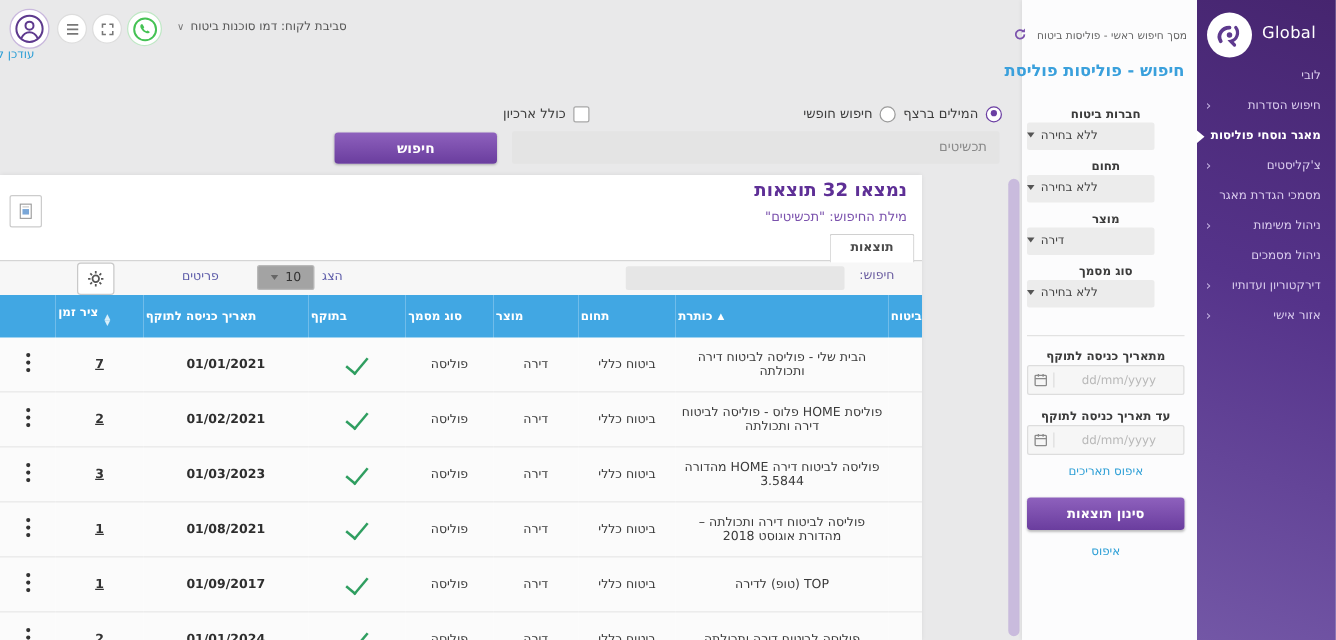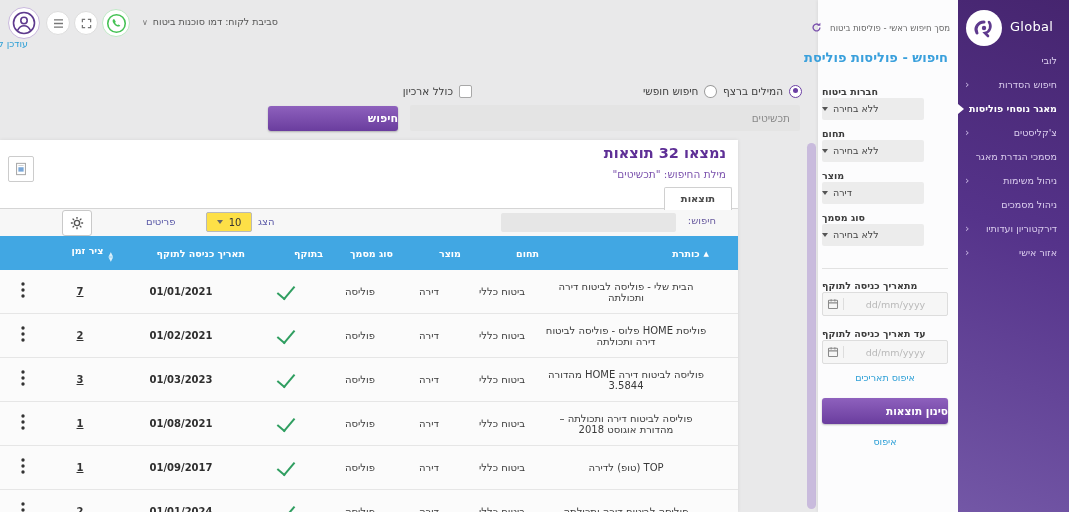--- a/index.html
+++ b/index.html
@@ -23,31 +23,31 @@
     padding-left:16px;padding-right:12px;text-align:right;font-size:9.5px;color:#dccfef;cursor:pointer;white-space:nowrap;overflow:hidden}
   .nav-item.active{color:#fff;font-weight:bold}
   .chev{position:absolute;left:7px;top:0;font-size:11px;color:#c6b4e2}
   .active-marker{position:absolute;left:0;top:6px;width:0;height:0;
     border-left:6px solid #fff;border-top:5px solid transparent;border-bottom:5px solid transparent}
   
   .filter-panel{position:absolute;left:818px;top:0;width:140px;height:512px;background:#fcfcfd;box-shadow:-1px 0 3px rgba(0,0,0,.06)}
   .crumb{position:absolute;left:822px;top:22px;width:128px;text-align:right;font-size:8.5px;color:#666;white-space:nowrap;direction:rtl}
   .crumb svg{vertical-align:-2px;margin-right:5px}
   .page-title{position:absolute;left:822px;top:50px;width:126px;text-align:right;font-size:13px;font-weight:bold;color:#3aa0dc;white-space:nowrap}
-  .fld-label{position:absolute;left:822px;width:126px;text-align:left;font-size:9.5px;font-weight:bold;color:#3c3c3c}
+  .fld-label{position:absolute;left:822px;width:126px;text-align:center;font-size:9.5px;font-weight:bold;color:#3c3c3c}
   .sel-box{position:absolute;left:822px;width:102px;height:22px;box-sizing:border-box;background:#ececec;border-radius:2px;
     font-size:9.5px;color:#444;text-align:left;line-height:22px;cursor:pointer}
   .sel-caret{display:inline-block;width:0;height:0;border-top:4px solid #555;border-left:3.5px solid transparent;border-right:3.5px solid transparent;margin-right:5px;vertical-align:1px}
   .panel-divider{position:absolute;left:822px;top:268px;width:126px;border-top:1px solid #e2e2e2}
   .date-input{position:absolute;left:822px;width:126px;height:24px;box-sizing:border-box;background:#f6f6f6;border:1px solid #ddd;border-radius:2px;
     display:flex;direction:ltr;align-items:center;cursor:text}
   .date-input .cal{padding:0 4px;border-right:1px solid #ddd;display:flex;align-items:center}
   .date-ph{flex:1;text-align:center;font-size:9.5px;color:#b9b9b9;direction:ltr}
   .blue-link{position:absolute;left:822px;width:126px;text-align:center;font-size:9.5px;color:#2d9fd6;cursor:pointer}
-  .purple-btn{background:linear-gradient(180deg,#8e61bd,#6a3d9e);color:#fff;font-weight:bold;border-radius:3px;cursor:pointer;
+  .purple-btn{background:linear-gradient(180deg,#8e61bd,#6a3d9e);color:#fff;font-weight:bold;text-align:center;border-radius:3px;cursor:pointer;
     box-shadow:0 1px 2px rgba(0,0,0,.25)}
   .filter-btn{position:absolute;left:822px;top:398px;width:126px;height:26px;line-height:26px;font-size:10.5px}
   
   .opt-group{position:absolute;top:83px;height:16px;display:flex;direction:rtl;align-items:center;cursor:pointer}
   .radio{width:13px;height:13px;border-radius:50%;background:#fff;border:1.5px solid #9b9b9b;box-sizing:border-box;margin-left:6px;position:relative}
   .radio.checked{border-color:#6b3fa3}
   .radio.checked::after{content:"";position:absolute;left:2.5px;top:2.5px;width:5px;height:5px;border-radius:50%;background:#6b3fa3}
   .checkbox{width:13px;height:13px;border:1.5px solid #a8a8a8;border-radius:2px;background:#fff;box-sizing:border-box;margin-left:6px}
   .opt-label{font-size:10.5px;color:#3d3d3d;white-space:nowrap}
   .search-input{position:absolute;left:410px;top:105px;width:390px;height:26px;box-sizing:border-box;background:#e4e4e4;border-radius:2px;
@@ -59,29 +59,29 @@
   .res-query{position:absolute;top:28px;right:12px;font-size:10.5px;color:#7b52ad}
   .export-btn{position:absolute;top:16px;left:8px;width:24px;height:24px;border:1px solid #ccc;border-radius:2px;background:#fff;
     display:flex;align-items:center;justify-content:center;cursor:pointer}
   .tab{position:absolute;top:47px;right:6px;width:66px;height:22px;line-height:22px;background:#fff;border:1px solid #d0d0d0;border-bottom:none;
     text-align:center;font-size:10px;font-weight:bold;color:#4a4a4a;z-index:2;border-radius:2px 2px 0 0;cursor:pointer}
   .tab-line{position:absolute;top:68px;left:0;width:806px;border-top:1px solid #d5d5d5;z-index:1}
   .filter-row{position:absolute;top:69px;left:0;width:806px;height:27px;background:#f7f7f7}
   .qs-label{position:absolute;top:75px;right:22px;font-size:10px;color:#6a5ca0}
   .qs-input{position:absolute;top:73px;right:62px;width:175px;height:19px;background:#e6e6e6;border-radius:2px;cursor:text}
   .show-label{position:absolute;top:76px;left:258px;font-size:10px;color:#5b5aa8}
-  .size-select{position:absolute;top:72px;left:206px;width:46px;height:20px;box-sizing:border-box;border:1px solid #b9b9b9;border-radius:2px;background:#fde047;
+  .size-select{position:absolute;top:72px;left:206px;width:46px;height:20px;box-sizing:border-box;border:1px solid #b9b9b9;border-radius:2px;background:#a3a3a3;
     font-size:10px;color:#333;display:flex;direction:rtl;align-items:center;justify-content:center;cursor:pointer}
   .size-select .sel-caret{border-top-color:#666;margin-right:0;margin-left:0;margin-right:6px}
   .items-label{position:absolute;top:76px;left:146px;font-size:10px;color:#5b5aa8}
   .gear-btn{position:absolute;top:70px;left:62px;width:28px;height:24px;border:1px solid #c9c9c9;border-radius:3px;background:#fff;
     display:flex;align-items:center;justify-content:center;cursor:pointer}
   
   .results-table{position:absolute;top:96px;left:0;width:806px;border-collapse:collapse;direction:rtl;table-layout:fixed}
-  .results-table th{background:#41a7e3;color:#fff;font-size:9.5px;font-weight:bold;height:34px;padding:0 2px;text-align:right;white-space:nowrap;overflow:hidden}
+  .results-table th{background:#41a7e3;color:#fff;font-size:9.5px;font-weight:bold;height:34px;padding:0 2px;text-align:left;white-space:nowrap;overflow:hidden}
   .results-table td{background:#fbfbfb;border-top:1px solid #e6e6e6;height:43px;padding:0 3px;text-align:center;font-size:10px;color:#3a3a3a;overflow:hidden}
   .results-table tbody tr:first-child td{border-top:none}
   .sort-asc{font-size:7px;color:#fff;margin-left:4px;vertical-align:1px}
   .updown{display:inline-flex;flex-direction:column;font-size:6px;line-height:5px;color:#d9effa;margin-left:5px;vertical-align:-2px}
   .cell-date{font-weight:bold;color:#2e2e2e}
   .tl-link{font-weight:bold;color:#333;text-decoration:underline;cursor:pointer}
   .check{display:inline-block;width:8px;height:15px;border-right:2.2px solid #2f9e60;border-bottom:2.2px solid #2f9e60;transform:rotate(40deg)}
   .kebab-btn{background:none;border:none;cursor:pointer;padding:2px 6px}
   .title-cell{font-size:10px;color:#333}
   

